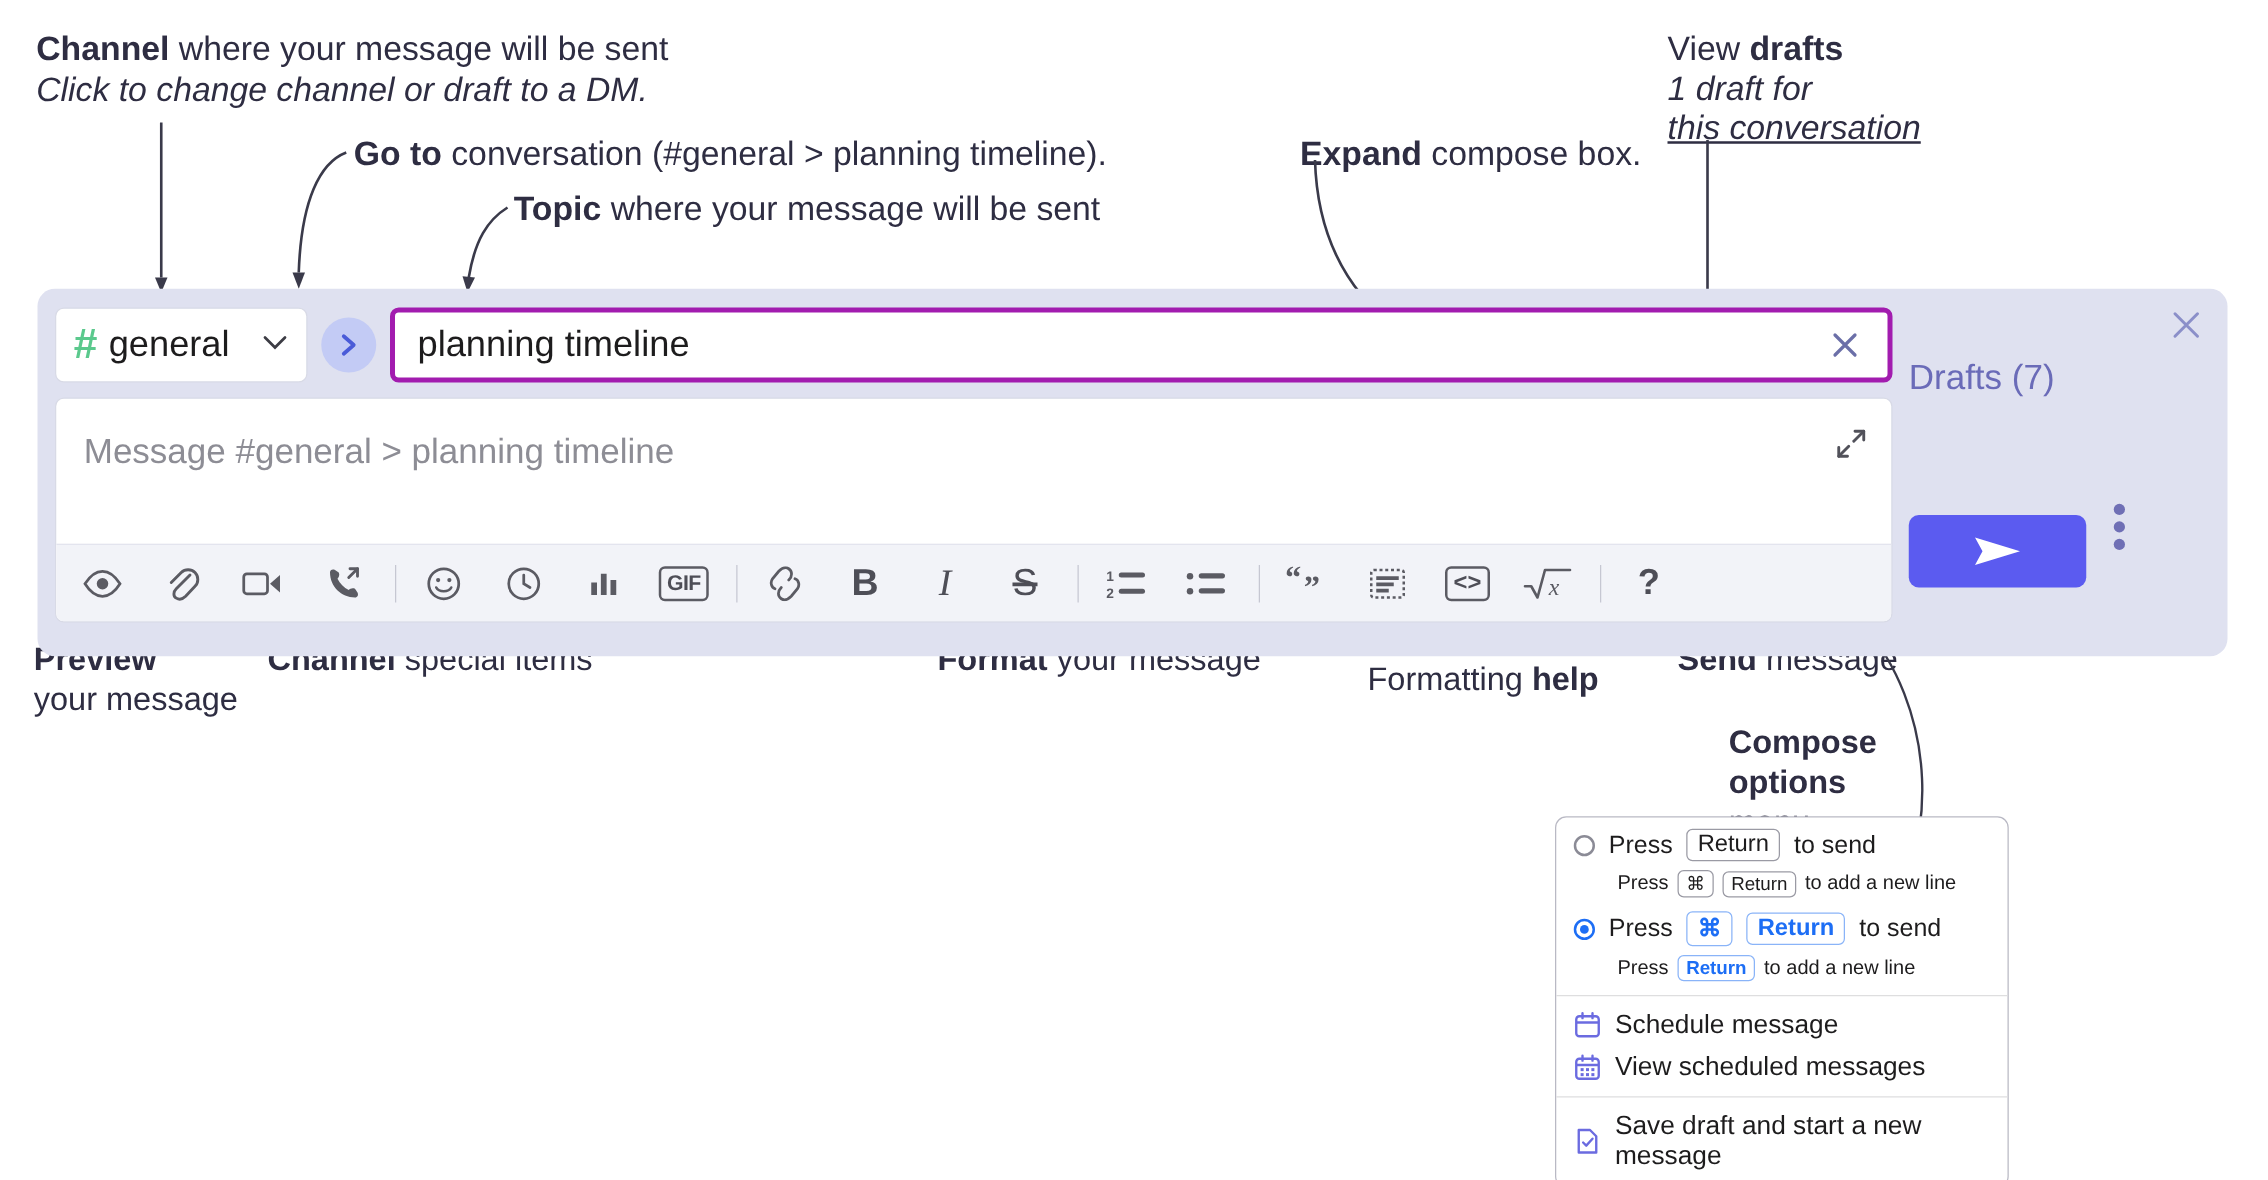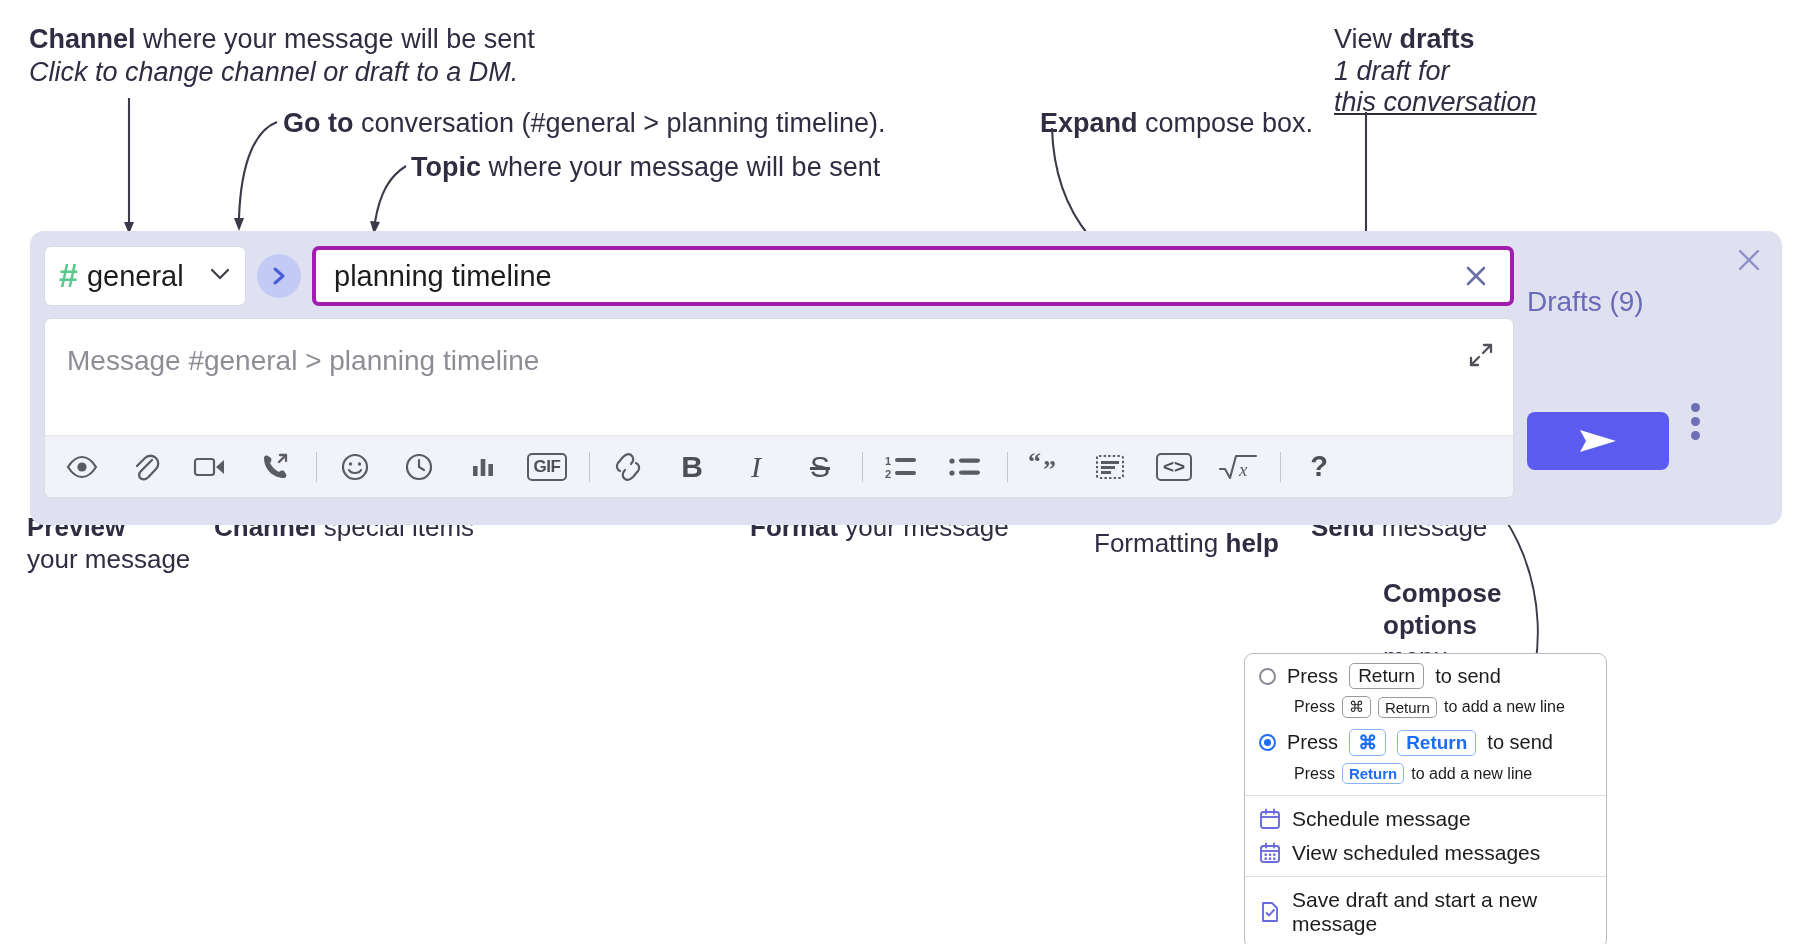--- a/index.html
+++ b/index.html
@@ -154,21 +154,21 @@
 </div>
 
 <div class="ann a-md" style="left:750px; top:511px;">
   <b>Format</b><span> your message</span>
 </div>
 
 <div class="ann a-md" style="left:1094px; top:511px;margin-top:16px;">
   <span>Formatting </span><b>help</b>
 </div>
 
-<div class="ann a-md" style="left:1311px; top:511px;">
+<div class="ann a-md" style="left:1342px; top:511px;">
   <b>Send</b><span> message</span>
 </div>
 
 <div class="ann a-md" style="left:1383px; top:577px;">
   <b>Compose</b>
 </div>
 <div class="ann a-md" style="left:1383px; top:609px;">
   <b>options</b>
 </div>
 <div class="ann a-md" style="left:1383px; top:641px;">
@@ -397,21 +397,21 @@
 
         <div class="sep"></div>
 
         <div class="tb">
             <span class="qmark">?</span>
           </div>
       </div>
     </div>
   </div>
 
-  <div class="drafts-link" style="left:1497px; top:55px;">Drafts (9)</div>
+  <div class="drafts-link" style="left:1497px; top:55px;">Drafts (7)</div>
 
   <div class="send-btn" style="left:1497px; top:181px;">
     <svg width="52" height="34" viewBox="0 0 52 34">
       <path d="M8,6 L44,17 L8,28 L14,17 Z" fill="#ffffff"></path>
     </svg>
   </div>
 
   <div class="kebab" style="left:1661px; top:172px;">
     <i></i>
     <i></i>

